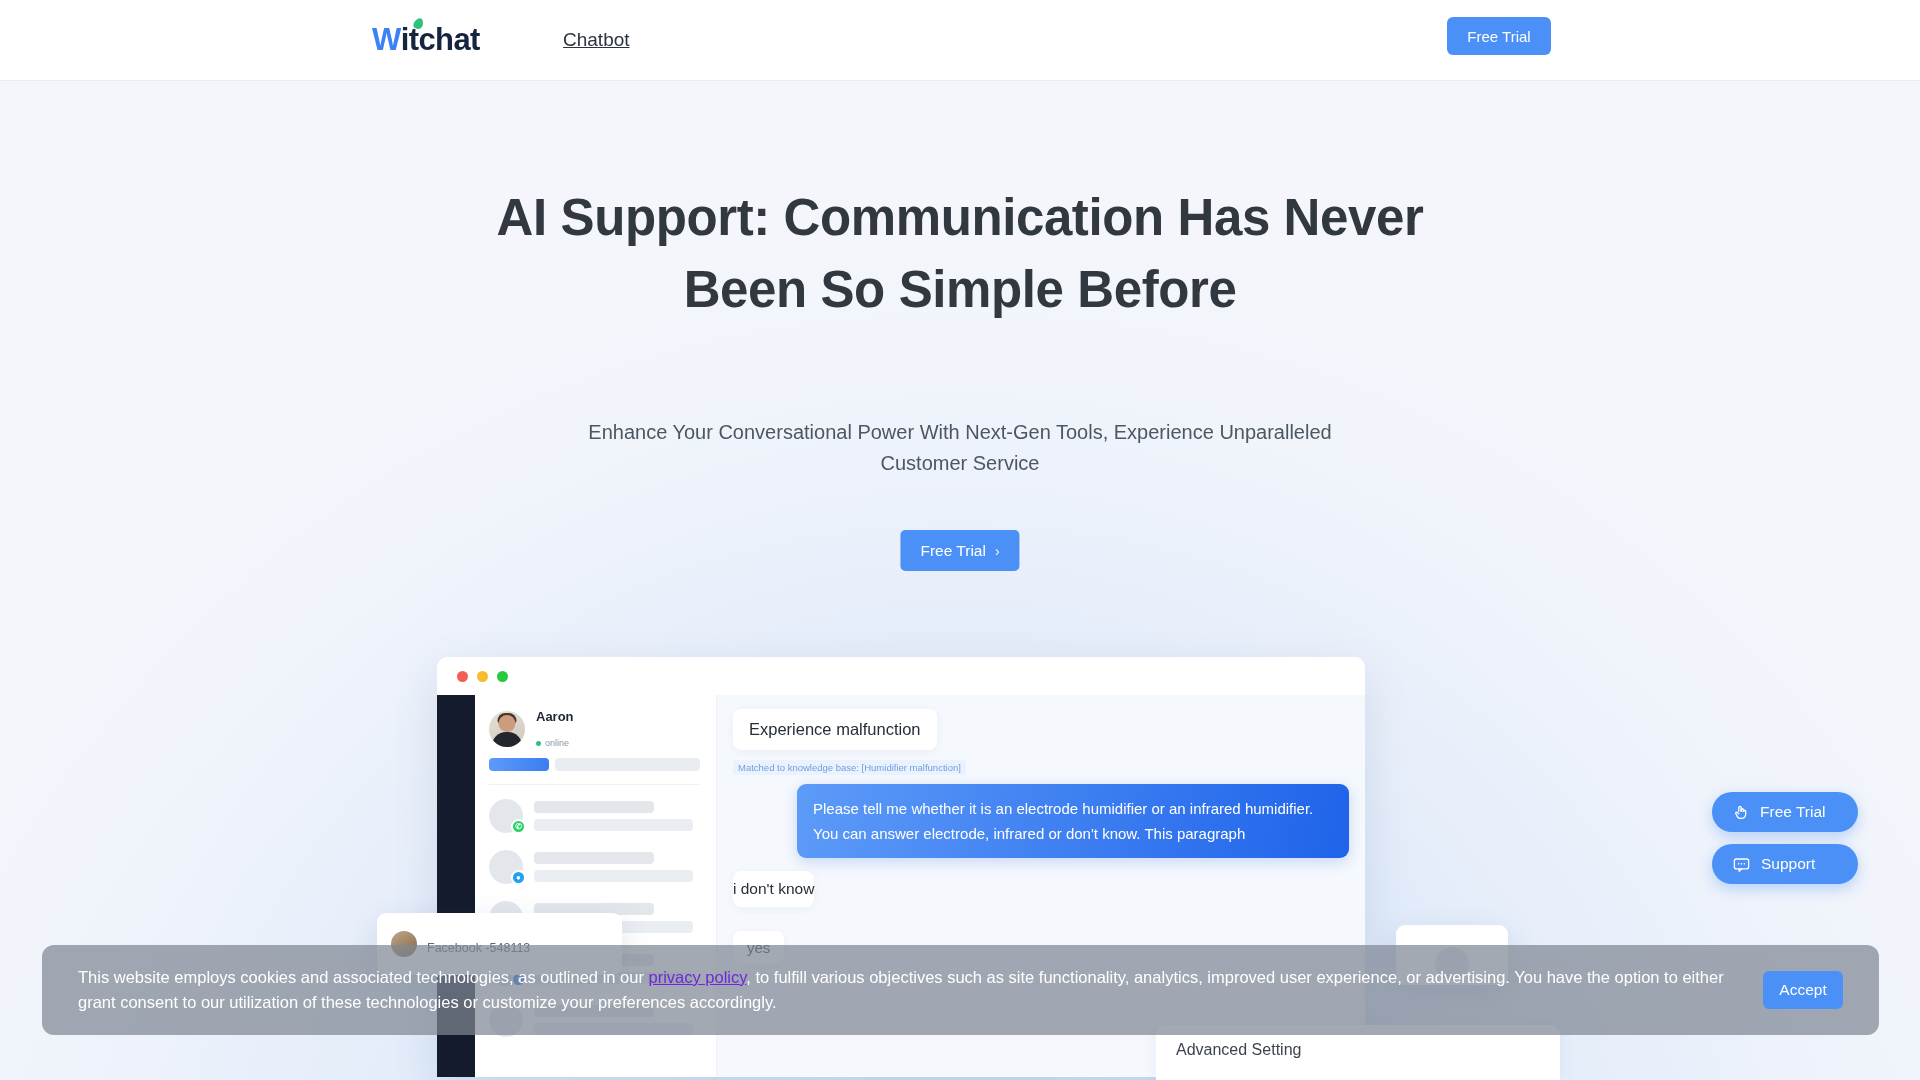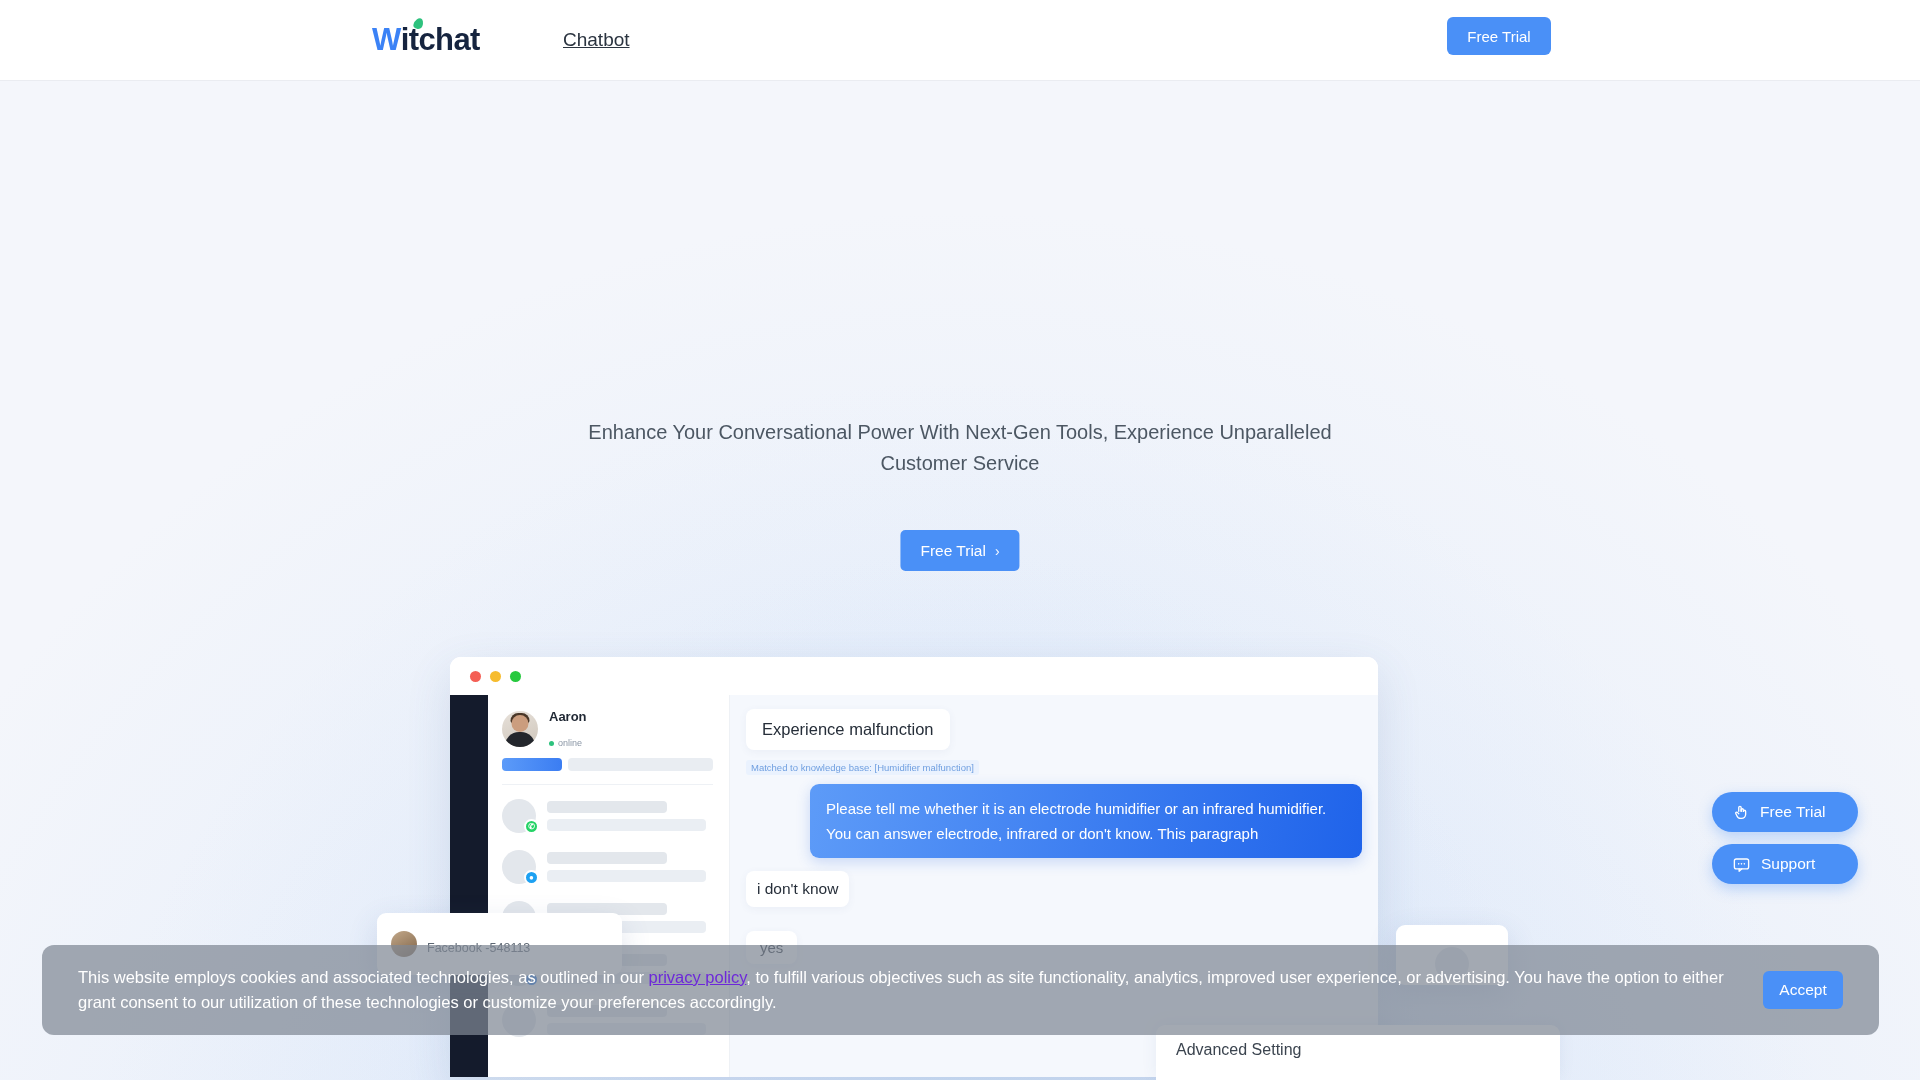--- a/index.html
+++ b/index.html
@@ -55,21 +55,21 @@
   .hero-cta {
     position: absolute; left: 50%; transform: translateX(-50%); top: 530px;
     height: 41px; padding: 0 20px; background: #4a90f7; color: #fff;
     border: none; border-radius: 5px; font-size: 15.5px; font-family: inherit;
     cursor: pointer; display: flex; align-items: center; gap: 9px;
   }
   .hero-cta .chev { font-size: 14px; opacity: .95; }
 
   
   .mock {
-    position: absolute; left: 450px; top: 657px; width: 928px; height: 420px;
+    position: absolute; left: 437px; top: 657px; width: 928px; height: 420px;
     background: #fff; border-radius: 11px 11px 0 0;
     box-shadow: 0 16px 46px rgba(60,90,140,0.14); overflow: hidden; z-index: 10;
   }
   .mock-bar { height: 38px; background: #fff; display: flex; align-items: center; padding-left: 20px; gap: 9px; }
   .tl { width: 11px; height: 11px; border-radius: 50%; }
   .tl.r { background: #f45f55; } .tl.y { background: #f6bc2e; } .tl.g { background: #27c93f; }
   .mock-body { display: flex; height: 382px; }
   .mock-rail { width: 38px; background: #141b2c; }
   .mock-list { width: 242px; background: #fff; border-right: 1px solid #eef1f5; padding: 14px 16px 0 14px; }
 
@@ -101,21 +101,21 @@
 
   .mock-chat { flex: 1; background: #f5f8fd; padding: 14px 16px; position: relative; }
   .q-bubble { display: inline-block; background: #fff; border-radius: 8px; padding: 11px 16px;
               font-size: 16.5px; color: #262e39; box-shadow: 0 2px 8px rgba(60,90,140,0.06); }
   .matched { display: inline-block; margin-top: 10px; background: #eaf2fe; border-radius: 3px;
              padding: 2px 5px; font-size: 9.5px; color: #6f9fe0; }
   .a-bubble { margin-top: 9px; margin-left: 64px; background: linear-gradient(100deg,#5d9bf8,#1f63ea);
               border-radius: 9px; padding: 12px 16px; color: #fff; font-size: 15px; line-height: 25px;
               box-shadow: 0 4px 14px rgba(40,100,220,0.22); }
   .u-bubble { display: inline-block; margin-top: 13px; background: #fff; border-radius: 8px;
-              padding: 9px 11px; font-size: 15.5px; color: #262e39; box-shadow: 0 2px 8px rgba(60,90,140,0.06); }
+              padding: 9px 0; font-size: 15.5px; color: #262e39; box-shadow: 0 2px 8px rgba(60,90,140,0.06); }
   .u-bubble.small { padding: 8px 14px; font-size: 15px; margin-top: 24px; }
 
   
   .float-card {
     position: absolute; background: #fff; border-radius: 9px;
     box-shadow: 0 10px 30px rgba(60,90,140,0.16); z-index: 15;
   }
   .fc-fb { left: 377px; top: 913px; width: 245px; height: 62px; display: flex; align-items: center;
            gap: 10px; padding: 0 14px; }
   .fc-av { width: 26px; height: 26px; border-radius: 50%;
@@ -171,20 +171,21 @@
       <span class="lw">W</span>
       <span class="rest">
         <span class="dotgreen"></span>
         <span>itchat</span>
       </span>
     </div>
     <a class="nav-link" href="#">Chatbot</a>
     <button class="header-cta">Free Trial</button>
   </div>
 
+  <h1 class="hero-title">AI Support: Communication Has Never Been So Simple Before</h1>
   <p class="hero-sub">Enhance Your Conversational Power With Next-Gen Tools, Experience Unparalleled Customer Service</p>
   <button class="hero-cta">
     <span>Free Trial</span>
     <span class="chev">›</span>
   </button>
 
   <div class="mock">
     <div class="mock-bar">
       <span class="tl r"></span>
       <span class="tl y"></span>

